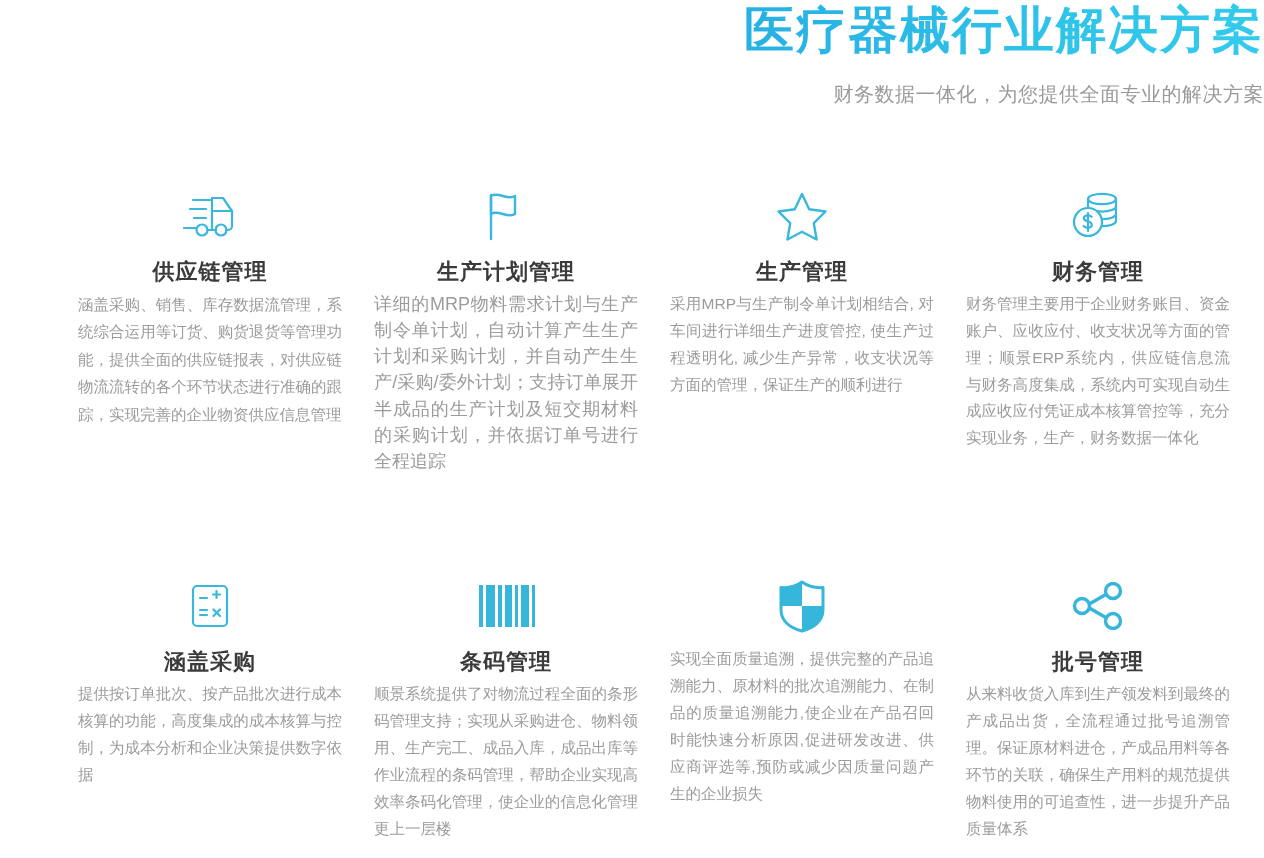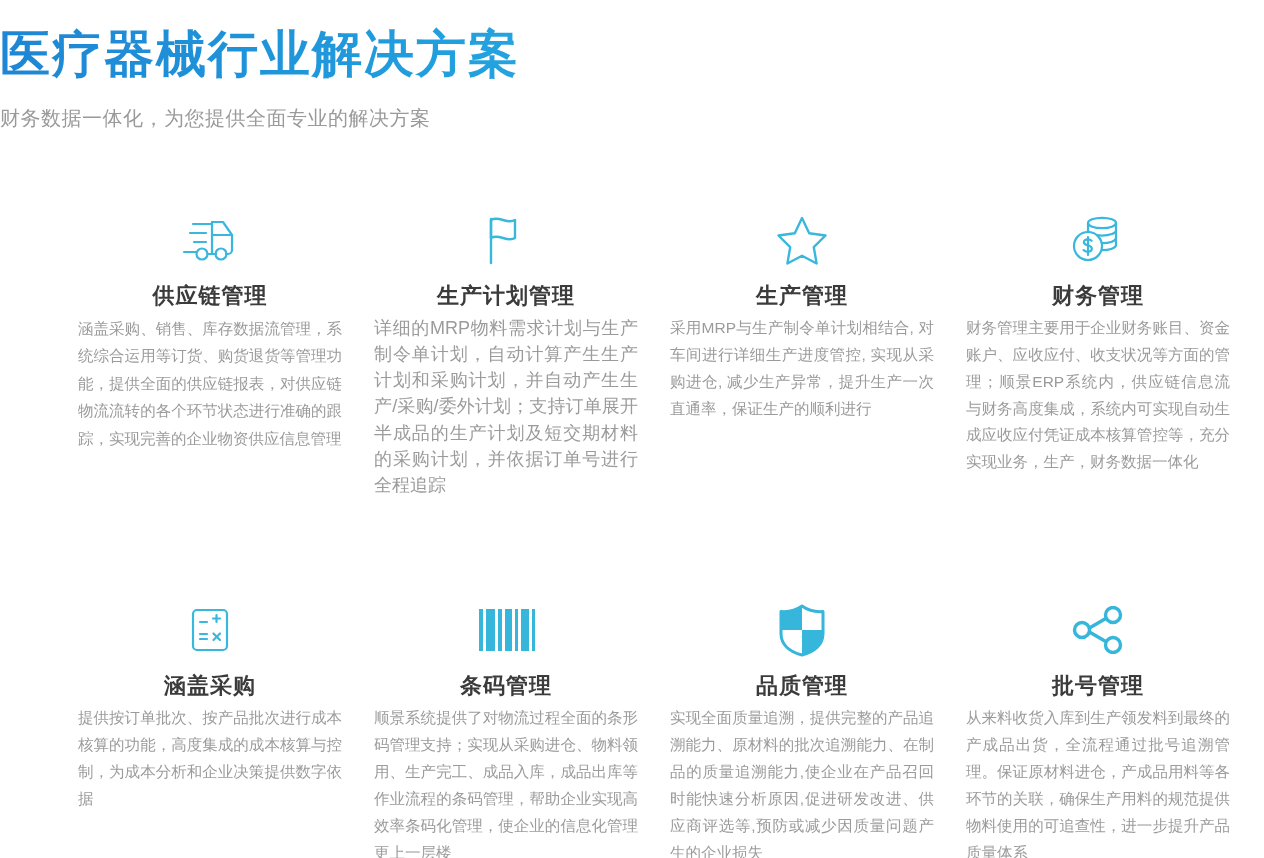--- a/index.html
+++ b/index.html
@@ -16,22 +16,22 @@
 
   .page {
     position: relative;
     width: 1264px;
     height: 858px;
     box-sizing: border-box;
   }
 
   
   .header {
-    text-align: left;
-    padding-top: 24px;
+    text-align: right;
+    padding-top: 0;
   }
   .main-title {
     font-size: 50px;
     font-weight: bold;
     letter-spacing: 2px;
     line-height: 1.22;
     margin: 0;
     background-image: linear-gradient(90deg, #1e86d4 0%, #1f95da 22%, #27b0e3 58%, #2fc4ea 85%, #33cbec 100%);
     -webkit-background-clip: text;
     background-clip: text;
@@ -145,21 +145,21 @@
       <p class="card-desc">详细的MRP物料需求计划与生产制令单计划，自动计算产生生产计划和采购计划，并自动产生生产/采购/委外计划；支持订单展开半成品的生产计划及短交期材料的采购计划，并依据订单号进行全程追踪</p>
     </div>
 
     <div class="cell loose">
       <div class="icon-wrap">
         <svg width="54" height="52" viewBox="0 0 54 52" fill="none" stroke="#3ab7dd" stroke-width="2.4" stroke-linecap="round" stroke-linejoin="round">
           <path d="M27 4 L34.2 19.2 L50.5 21.5 L38.8 33.2 L41.6 49.5 L27 41.8 L12.4 49.5 L15.2 33.2 L3.5 21.5 L19.8 19.2 Z"></path>
         </svg>
       </div>
       <h3 class="card-title">生产管理</h3>
-      <p class="card-desc">采用MRP与生产制令单计划相结合, 对车间进行详细生产进度管控, 实现从采购进仓, 减少生产异常，提升生产一次直通率，保证生产的顺利进行</p>
+      <p class="card-desc">采用MRP与生产制令单计划相结合, 对车间进行详细生产进度管控, 使生产过程透明化, 减少生产异常，收支状况等方面的管理，保证生产的顺利进行</p>
     </div>
 
     <div class="cell loose">
       <div class="icon-wrap">
         <svg width="58" height="54" viewBox="0 0 58 54" fill="none" stroke="#3ab7dd" stroke-width="2.2" stroke-linecap="round" stroke-linejoin="round">
           <ellipse cx="33" cy="10" rx="14" ry="5.2"></ellipse>
           <path d="M19 10 v22 c0 2.9 6.3 5.2 14 5.2 s14 -2.3 14 -5.2 v-22"></path>
           <path d="M19 17.4 c0 2.9 6.3 5.2 14 5.2 s14 -2.3 14 -5.2"></path>
           <path d="M19 25 c0 2.9 6.3 5.2 14 5.2 s14 -2.3 14 -5.2"></path>
           <circle cx="19" cy="33" r="14" fill="#ffffff"></circle>
@@ -218,21 +218,20 @@
           </defs>
           <g clip-path="url(#shieldClip)">
             <rect x="0" y="0" width="26" height="27" fill="#35b6da"></rect>
             <rect x="26" y="0" width="26" height="27" fill="#ffffff"></rect>
             <rect x="0" y="27" width="26" height="27" fill="#ffffff"></rect>
             <rect x="26" y="27" width="26" height="27" fill="#35b6da"></rect>
           </g>
           <path d="M26 3 C19 8 11 9 5 8.5 v22 C5 42 14 49 26 52 C38 49 47 42 47 30.5 v-22 C41 9 33 8 26 3 Z" fill="none" stroke="#35b6da" stroke-width="3" stroke-linejoin="round"></path>
         </svg>
       </div>
-      <h3 class="card-title">品质管理</h3>
       <p class="card-desc">实现全面质量追溯，提供完整的产品追溯能力、原材料的批次追溯能力、在制品的质量追溯能力,使企业在产品召回时能快速分析原因,促进研发改进、供应商评选等,预防或减少因质量问题产生的企业损失</p>
     </div>
 
     <div class="cell loose">
       <div class="icon-wrap">
         <svg width="56" height="48" viewBox="0 0 56 48" fill="none" stroke="#35b6da" stroke-width="3.4" stroke-linecap="round">
           <line x1="16" y1="24" x2="40" y2="10"></line>
           <line x1="16" y1="24" x2="40" y2="38"></line>
           <circle cx="12" cy="24" r="7.5" fill="#ffffff"></circle>
           <circle cx="43" cy="9" r="7.5" fill="#ffffff"></circle>

